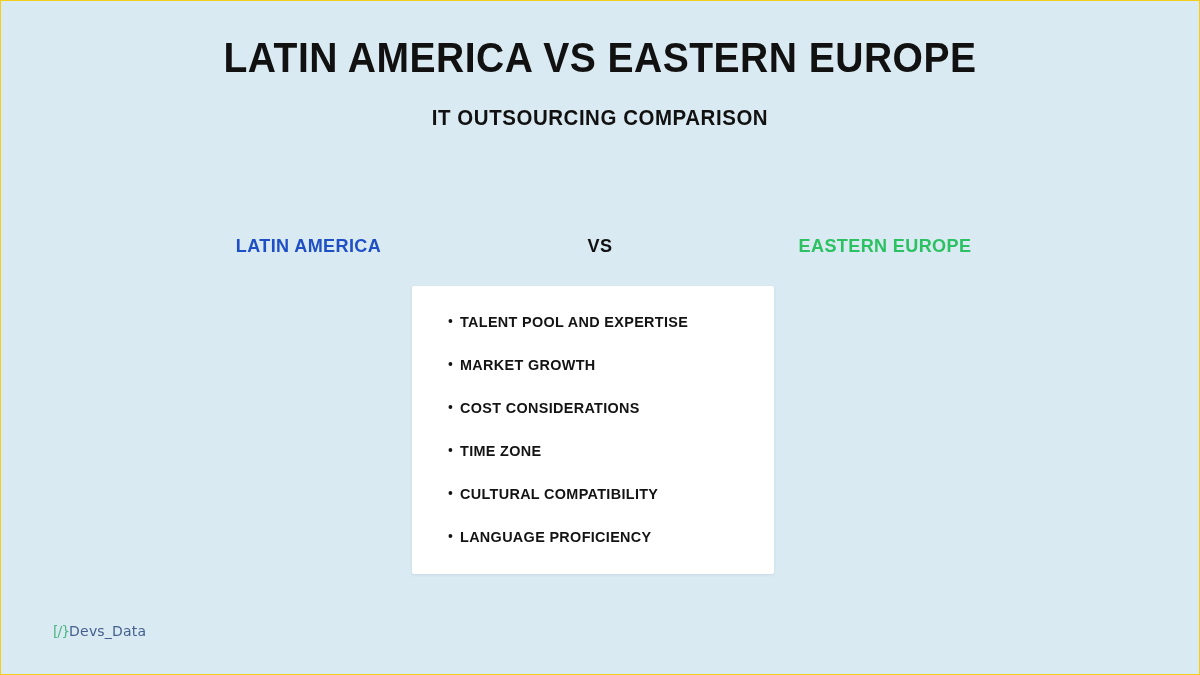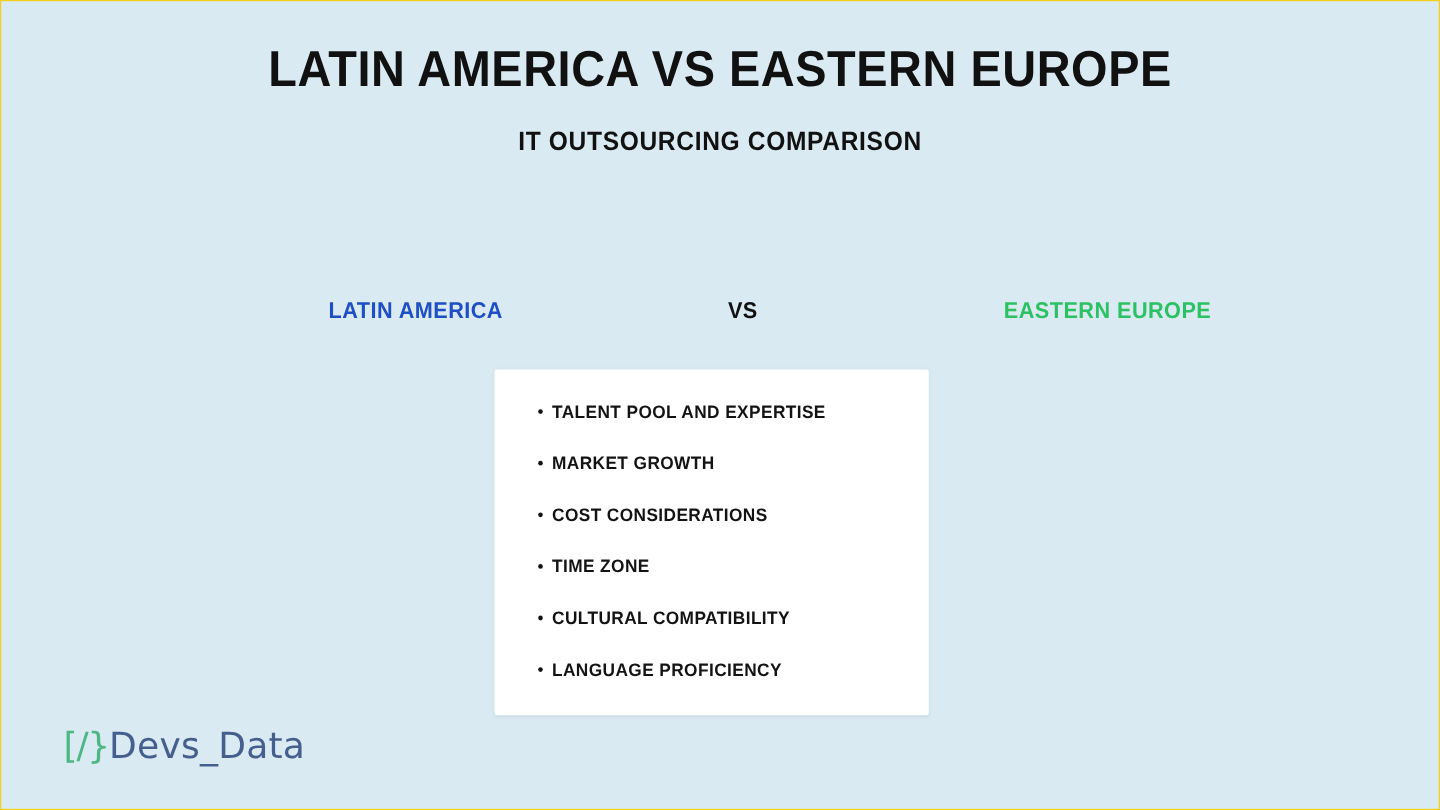--- a/index.html
+++ b/index.html
@@ -57,23 +57,22 @@
     letter-spacing: 0.6px;
     color: #111111;
     transform: scaleX(0.93);
   }
 
   
   .columns {
     position: absolute;
     left: 0;
     right: 0;
-    top: 244px;
+    top: 230px;
     height: 30px;
-    margin-left: 38px;
   }
   .col-head {
     position: absolute;
     top: 0;
     font-size: 19px;
     line-height: 30px;
     font-weight: 700;
     letter-spacing: 0.4px;
     white-space: nowrap;
     transform: scaleX(0.95);
@@ -90,21 +89,21 @@
   }
   .col-head.right {
     left: 793px;
     color: #2cc162;
   }
 
   
   .card {
     position: absolute;
     left: 411px;
-    top: 307px;
+    top: 285px;
     width: 362px;
     height: 288px;
     background: #ffffff;
     border-radius: 2px;
     box-shadow: 0 1px 3px rgba(120, 150, 170, 0.18);
   }
   .card ul {
     list-style: none;
     margin: 0;
     padding: 27px 0 0 0;
@@ -129,21 +128,21 @@
     height: 4px;
     border-radius: 50%;
     background: #131313;
   }
 
   
   .logo {
     position: absolute;
     left: 52px;
     bottom: 36px;
-    font-size: 30px;
+    font-size: 14px;
     line-height: 1;
     white-space: nowrap;
   }
   .logo .brackets {
     font-family: "DejaVu Sans", sans-serif;
     color: #4cb783;
     font-weight: 400;
     letter-spacing: -1px;
   }
   .logo .wordmark {

